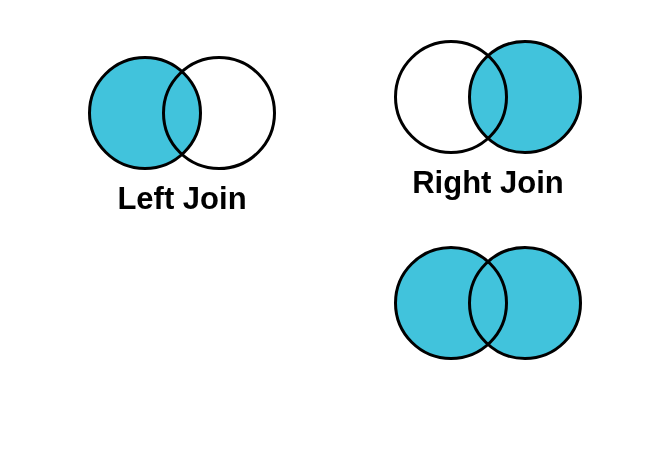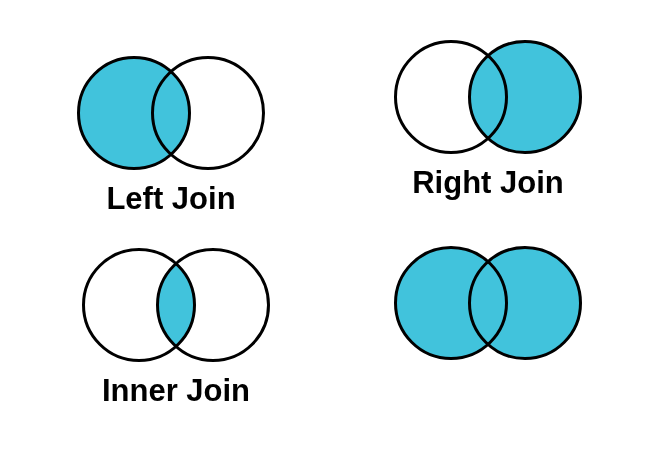--- a/index.html
+++ b/index.html
@@ -25,21 +25,21 @@
   .venn-svg { display: block; }
   .venn-label {
     margin-top: 10px;
     font-weight: 700;
     font-size: 31px;
     line-height: 35px;
     color: #000000;
     text-align: center;
     white-space: normal;
   }
-  #block-left-join   { left: 73px;  top: 55px;  }
+  #block-left-join   { left: 84px;  top: 55px;  }
   #block-right-join  { left: 390px; top: 39px;  }
   #block-inner-join  { left: 78px;  top: 247px; }
   #block-full-outer  { left: 390px; top: 245px; }
 </style>
 </head>
 <body>
 
 <div class="page">
 
   <div class="venn-block" id="block-left-join">
@@ -53,33 +53,20 @@
 
   <div class="venn-block" id="block-right-join">
     <svg class="venn-svg" width="196" height="116" viewBox="0 0 196 116">
         <circle cx="135" cy="58" r="55.5" fill="#41C3DC"></circle>
         <circle cx="61" cy="58" r="55.5" fill="none" stroke="#000000" stroke-width="3"></circle>
         <circle cx="135" cy="58" r="55.5" fill="none" stroke="#000000" stroke-width="3"></circle>
       </svg>
     <div class="venn-label">Right Join</div>
   </div>
 
-  <div class="venn-block" id="block-inner-join">
-    <svg class="venn-svg" width="196" height="116" viewBox="0 0 196 116">
-        <defs>
-          <clipPath id="lens-clip-2">
-            <circle cx="61" cy="58" r="55.5" fill="#000"></circle>
-          </clipPath>
-        </defs>
-        <circle cx="135" cy="58" r="55.5" fill="#41C3DC" clip-path="url(#lens-clip-2)"></circle>
-        <circle cx="61" cy="58" r="55.5" fill="none" stroke="#000000" stroke-width="3"></circle>
-        <circle cx="135" cy="58" r="55.5" fill="none" stroke="#000000" stroke-width="3"></circle>
-      </svg>
-    <div class="venn-label">Inner Join</div>
-  </div>
 
   <div class="venn-block" id="block-full-outer">
     <svg class="venn-svg" width="196" height="116" viewBox="0 0 196 116">
         <circle cx="61" cy="58" r="55.5" fill="#41C3DC"></circle>
         <circle cx="135" cy="58" r="55.5" fill="#41C3DC"></circle>
         <circle cx="61" cy="58" r="55.5" fill="none" stroke="#000000" stroke-width="3"></circle>
         <circle cx="135" cy="58" r="55.5" fill="none" stroke="#000000" stroke-width="3"></circle>
       </svg>
   </div>
 

